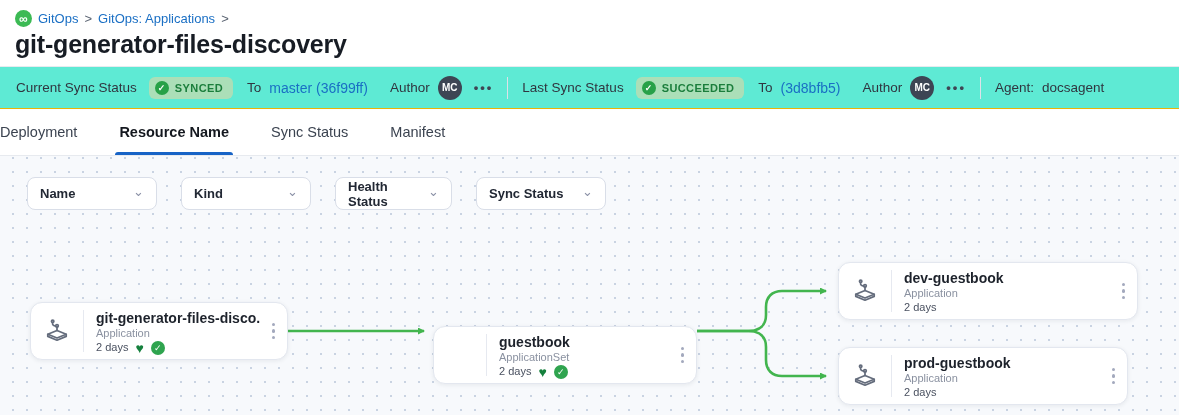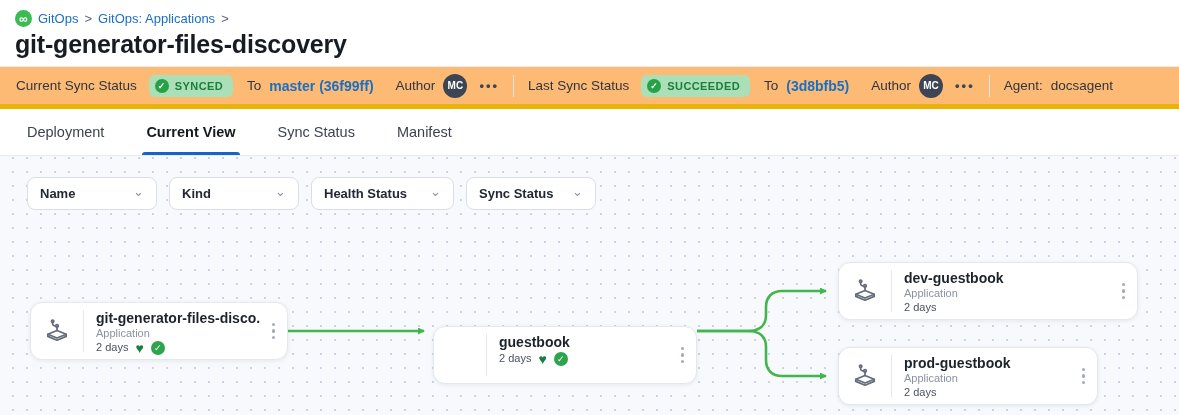--- a/index.html
+++ b/index.html
@@ -9,69 +9,69 @@
 
   
   .header { position:absolute; top:0; left:0; right:0; height:66px; background:#fff; }
   .breadcrumb { position:absolute; top:10px; left:15px; display:flex; align-items:center; gap:6px; font-size:13px; }
   .logo { width:17px; height:17px; border-radius:50%; background:#3cba54; color:#fff; display:flex; align-items:center; justify-content:center; font-size:12px; font-weight:700; line-height:1; }
   .crumb-link { color:#1a6fc4; text-decoration:none; cursor:pointer; }
   .crumb-sep { color:#5b6472; }
   .page-title { position:absolute; top:30px; left:15px; font-size:25px; font-weight:700; color:#171c24; letter-spacing:-0.2px; }
 
   
-  .statusbar { position:absolute; top:66px; left:0; right:0; height:43px; background:#fdba74;
-    border-top:1px solid #e7eaef; border-bottom:5px solid #eab308;
+  .statusbar { position:absolute; top:66px; left:0; right:0; height:43px; background:#5eead4;
+    border-top:1px solid #e7eaef; border-bottom:1px solid #eab308;
     display:flex; align-items:center; padding-left:16px; font-size:13.5px; color:#30353f; white-space:nowrap;text-align:right; }
   .badge { display:inline-flex; align-items:center; gap:6px; background:#abdfb8; color:#1b7e3c;
     font-size:11px; font-weight:700; letter-spacing:.4px; padding:4px 10px 4px 6px; border-radius:6px; }
   .badge .chk { width:14px; height:14px; border-radius:50%; background:#27a148; color:#fff; font-size:9px; display:flex; align-items:center; justify-content:center; }
-  .commit { color:#1a6fc4; font-weight:700; font-size:14px; }
+  .commit { color:#1a6fc4; font-weight:400; font-size:14px; }
   .avatar { width:24px; height:24px; border-radius:50%; background:#3d4554; color:#fff; font-size:10px; font-weight:700; display:flex; align-items:center; justify-content:center; }
   .dots { color:#3f4654; font-size:13px; font-weight:700; letter-spacing:2px; cursor:pointer; }
   .vdiv { width:1px; height:22px; background:#dde1e8; margin:0 14px; }.sp8{margin-left:8px}.sp12{margin-left:12px}.sp14{margin-left:14px}.sp22{margin-left:22px}
   .agent-val { margin-left:8px; }
 
   
   .tabs { position:absolute; top:109px; left:0; right:0; height:47px; background:#fff; border-bottom:1px solid #e7eaef;
-    display:flex; align-items:stretch; gap:42px; padding-left:27px; font-size:14.5px; color:#3b4350; }
+    display:flex; align-items:stretch; gap:42px; font-size:14.5px; color:#3b4350; }
   .tab { display:flex; align-items:center; position:relative; cursor:pointer; }
   .tab.active { font-weight:700; color:#14181f; }
   .tab.active::after { content:""; position:absolute; left:-4px; right:-4px; bottom:0; height:3px; background:#1763c6; border-radius:3px 3px 0 0; }
   .tab.disabled { color:#9aa3b0; cursor:default; }
 
   
   .canvas { position:absolute; top:156px; left:0; right:0; bottom:0; background:#f7f9fc;
     background-image:radial-gradient(#c9d3e2 1px, transparent 1.1px); background-size:14px 14px; background-position:6px 9px; }
 
-  .filters { position:absolute; top:21px; left:27px; display:flex; gap:12px; }
+  .filters { position:absolute; top:21px; left:27px; display:flex; gap:24px; }
   .filter { height:33px; background:#fff; border:1px solid #d9dee8; border-radius:8px; display:flex; align-items:center;
     justify-content:space-between; padding:0 12px; font-size:13px; font-weight:600; color:#222834; cursor:pointer; }
   .filter .chev { color:#8a90a6; font-size:13px; font-weight:400; margin-left:8px; transform:translateY(-2px); }
-  .f-name{width:130px}.f-kind{width:130px}.f-health{width:143px}.f-sync{width:130px}
+  .f-name{width:130px}.f-kind{width:130px}.f-health{width:117px}.f-sync{width:130px}
 
   .edges { position:absolute; inset:0; width:100%; height:100%; pointer-events:none; }
 
   .node { position:absolute; height:58px; background:#fff; border:1px solid #e3e7ef; border-radius:12px;
     box-shadow:0 1px 4px rgba(26,32,54,.08); display:flex; align-items:stretch; cursor:pointer; }
   .node-icon-cell { width:52px; display:flex; align-items:center; justify-content:center; flex:0 0 auto; }
   .node-divider { width:1px; background:#e6e9f0; margin:7px 0; flex:0 0 auto; }
   .node-body { padding:7px 0 0 12px; min-width:0; flex:1 1 auto; }
   .node-title { font-size:14px; font-weight:600; color:#1d222b; white-space:nowrap; overflow:hidden; }
   .node-kind { font-size:11px; color:#8a91a0; margin-top:1px; }
   .node-age-row { display:flex; align-items:flex-start; gap:7px; margin-top:2px; font-size:11px; color:#4a5160; }
   .heart { color:#15803d; font-size:14px; line-height:1; }
   .sync-ok { width:14px; height:14px; border-radius:50%; background:#2fa44f; color:#fff; font-size:9px; display:flex; align-items:center; justify-content:center; }
   .kebab { display:flex; flex-direction:column; gap:3px; justify-content:center; padding:0 12px; cursor:pointer; }
   .kebab i { width:3.5px; height:3.5px; border-radius:50%; background:#a3a9bd; }
 
   .n1{left:30px; top:146px; width:258px;}
   .n2{left:433px; top:146px; width:264px;margin-top:24px;}
   .n3{left:838px; top:106px; width:300px;}
-  .n4{left:838px; top:191px; width:260px;}
+  .n4{left:838px; top:191px; width:290px;}
 </style>
 </head>
 <body>
 
 <div class="app">
 
   <div class="header">
     <div class="breadcrumb">
       <span class="logo">∞</span>
       <a class="crumb-link">GitOps</a>
@@ -108,21 +108,21 @@
     <span class="dots sp12">•••</span>
 
     <span class="vdiv"></span>
 
     <span>Agent:</span>
     <span class="agent-val">docsagent</span>
   </div>
 
   <div class="tabs">
     <div class="tab">Deployment</div>
-    <div class="tab active">Current View</div>
+    <div class="tab active">Resource Name</div>
     <div class="tab">Sync Status</div>
     <div class="tab">Manifest</div>
   </div>
 
   <div class="canvas">
 
     <div class="filters">
       <div class="filter f-name">
         <span>Name</span>
         <span class="chev">⌄</span>
@@ -178,20 +178,21 @@
           <i></i>
           <i></i>
         </div>
     </div>
 
     <div class="node n2">
       <div class="node-icon-cell"></div>
       <div class="node-divider"></div>
       <div class="node-body">
         <div class="node-title">guestbook</div>
+        <div class="node-kind">ApplicationSet</div>
         <div class="node-age-row">
           <span>2 days</span>
           <span class="heart">♥</span>
           <span class="sync-ok">✓</span>
         </div>
       </div>
       <div class="kebab">
           <i></i>
           <i></i>
           <i></i>

